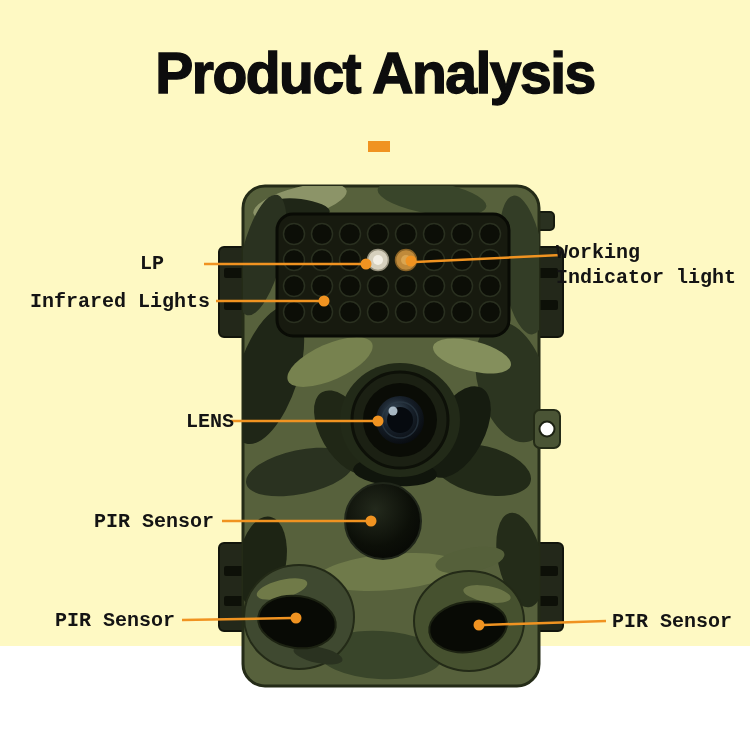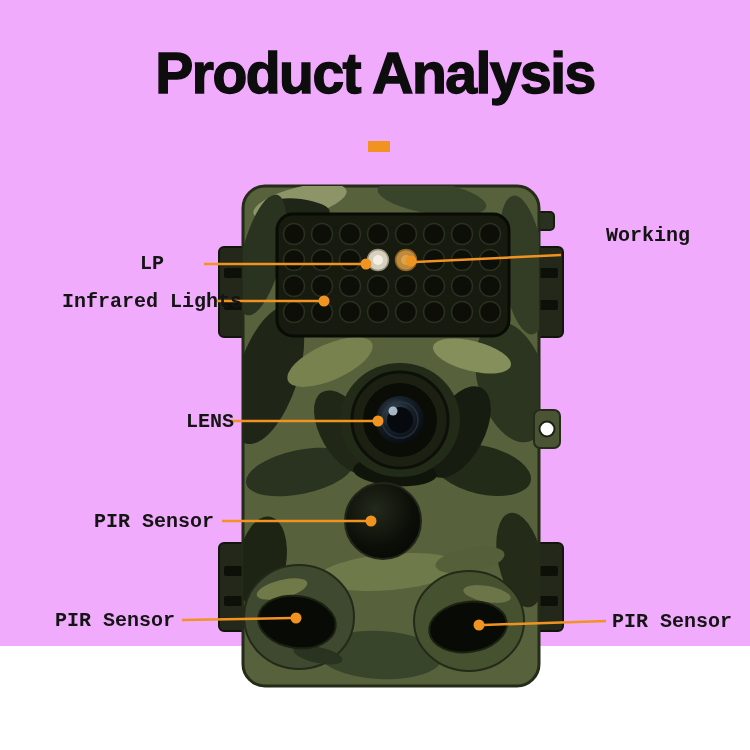--- a/index.html
+++ b/index.html
@@ -2,21 +2,21 @@
 <html><head>
 <meta charset="utf-8">
 <style>
   html,body { margin:0; padding:0; }
   body {
     width:750px; height:750px;
     background:#ffffff;
     font-family:"Liberation Sans", sans-serif;
     position:relative; overflow:hidden;
   }
-  .page { position:relative; width:750px; height:646px; background:#f0abfc; }
+  .page { position:relative; width:750px; height:646px; background:#fef9c3; }
 
   .title {
     position:absolute; top:40px; left:0; width:750px;
     text-align:center;
     font-size:57px; font-weight:bold; letter-spacing:-1.5px;
     color:#0d0d0d;
     -webkit-text-stroke:1.4px #0d0d0d;
     font-family:"Liberation Sans", sans-serif;
     white-space:nowrap;
   }
@@ -28,22 +28,22 @@
 
   svg.cam { position:absolute; left:0; top:0; }
 
   .lbl {
     position:absolute;
     font-family:"Liberation Mono","DejaVu Sans Mono",monospace;
     font-size:20px; font-weight:700; color:#141414;
     line-height:24px; white-space:nowrap;
   }
   .lbl-lp       { left:140px; top:252px; width:60px;  text-align:left; }
-  .lbl-working  { left:556px; top:223px; width:184px; text-align:center; line-height:25px; }
-  .lbl-infrared { left:30px;  top:290px;margin-left:32px; }
+  .lbl-working  { left:556px; top:240px; width:184px; line-height:25px; }
+  .lbl-infrared { left:30px;  top:290px; }
   .lbl-lens     { left:186px; top:410px; }
   .lbl-pirc     { left:94px;  top:510px; }
   .lbl-pirbl    { left:55px;  top:609px; }
   .lbl-pirbr    { left:612px; top:610px; }
 </style>
 </head>
 <body>
 
 <div class="page">
 
@@ -201,20 +201,21 @@
       <circle cx="371" cy="521" r="5.5"></circle>
       <circle cx="296" cy="618" r="5.5"></circle>
       <circle cx="479" cy="625" r="5.5"></circle>
     </g>
   </svg>
 
   <div class="lbl lbl-lp">LP</div>
 
   <div class="lbl lbl-working">
     <div>Working</div>
+    <div>Indicator light</div>
   </div>
 
   <div class="lbl lbl-infrared">Infrared Lights</div>
   <div class="lbl lbl-lens">LENS</div>
   <div class="lbl lbl-pirc">PIR Sensor</div>
   <div class="lbl lbl-pirbl">PIR Sensor</div>
   <div class="lbl lbl-pirbr">PIR Sensor</div>
 
 </div>
 

